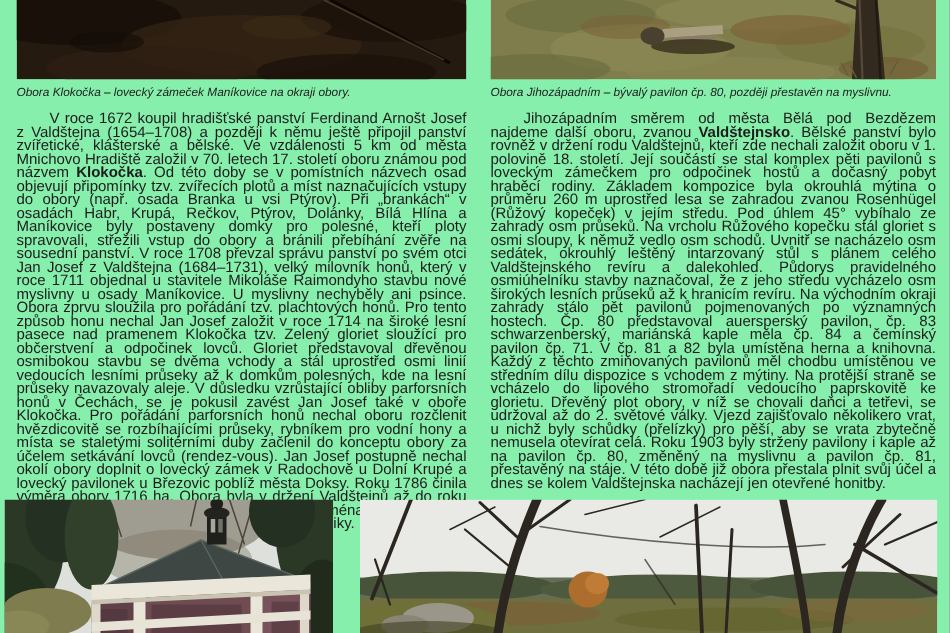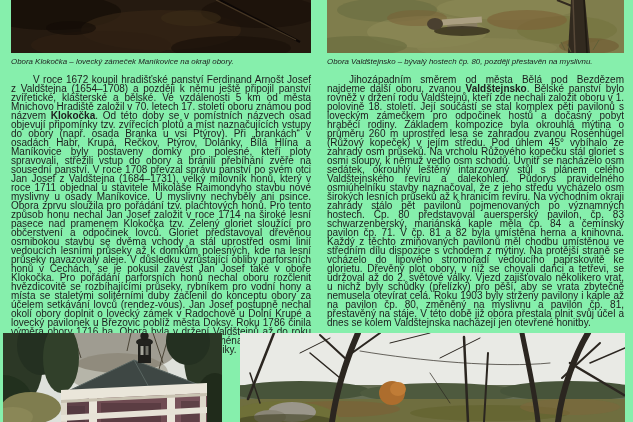--- a/index.html
+++ b/index.html
@@ -78,21 +78,21 @@
       <ellipse cx="108" cy="24" rx="8" ry="6" fill="#4a4030"></ellipse>
       <path d="M250,8 L230,0" stroke="#322a1f" stroke-width="2" fill="none"></path>
       <polygon points="244,0 258,0 263,53 241,53" fill="#322a1f"></polygon>
       <path d="M246,0 L248,53" stroke="#574838" stroke-width="1.5" fill="none"></path>
       <path d="M257,0 L260,53" stroke="#1f1a12" stroke-width="1.5" fill="none"></path>
       <path d="M238,50 L234,42 M266,50 L272,40 M244,52 L240,44" stroke="#5f6038" stroke-width="1" fill="none"></path>
     </svg>
   </div>
 
   <div class="caption caption-left">Obora Klokočka – lovecký zámeček Maníkovice na okraji obory.</div>
-  <div class="caption caption-right">Obora Valdštejnsko – bývalý hostech čp. 80, později přestavěn na myslivnu.</div>
+  <div class="caption caption-right">Obora Jihozápadním – bývalý pavilon čp. 80, později přestavěn na myslivnu.</div>
 
   <div class="article article-left">
     <p><span>V roce 1672 koupil hradišťské panství Ferdinand Arnošt Josef z Valdštejna (1654–1708) a později k němu ještě připojil panství zvířetické, klášterské a bělské. Ve vzdálenosti 5 km od města Mnichovo Hradiště založil v 70. letech 17. století oboru známou pod názvem </span><span class="bold-term">Klokočka</span><span>. Od této doby se v pomístních názvech osad objevují připomínky tzv. zvířecích plotů a míst naznačujících vstupy do obory (např. osada Branka u vsi Ptýrov). Při „brankách“ v osadách Habr, Krupá, Rečkov, Ptýrov, Dolánky, Bílá Hlína a Maníkovice byly postaveny domky pro polesné, kteří ploty spravovali, střežili vstup do obory a bránili přebíhání zvěře na sousední panství. V roce 1708 převzal správu panství po svém otci Jan Josef z Valdštejna (1684–1731), velký milovník honů, který v roce 1711 objednal u stavitele Mikoláše Raimondyho stavbu nové myslivny u osady Maníkovice. U myslivny nechyběly ani psince. Obora zprvu sloužila pro pořádání tzv. plachtových honů. Pro tento způsob honu nechal Jan Josef založit v roce 1714 na široké lesní pasece nad pramenem Klokočka tzv. Zelený gloriet sloužící pro občerstvení a odpočinek lovců. Gloriet představoval dřevěnou osmibokou stavbu se dvěma vchody a stál uprostřed osmi linií vedoucích lesními průseky až k domkům polesných, kde na lesní průseky navazovaly aleje. V důsledku vzrůstající obliby parforsních honů v Čechách, se je pokusil zavést Jan Josef také v oboře Klokočka. Pro pořádání parforsních honů nechal oboru rozčlenit hvězdicovitě se rozbíhajícími průseky, rybníkem pro vodní hony a místa se staletými solitérními duby začlenil do konceptu obory za účelem setkávání lovců (rendez-vous). Jan Josef postupně nechal okolí obory doplnit o lovecký zámek v Radochově u Dolní Krupé a lovecký pavilonek u Březovic poblíž města Doksy. Roku 1786 činila výměra obory 1716 ha. Obora byla v držení Valdštejnů až do roku 1945. Dnes slouží nadále k chovu zvěře, zejména daňků, a patří pod správu státního podniku Lesy České republiky.</span></p>
   </div>
 
   <div class="article article-right">
     <p><span>Jihozápadním směrem od města Bělá pod Bezdězem najdeme další oboru, zvanou </span><span class="bold-term">Valdštejnsko</span><span>. Bělské panství bylo rovněž v držení rodu Valdštejnů, kteří zde nechali založit oboru v 1. polovině 18. století. Její součástí se stal komplex pěti pavilonů s loveckým zámečkem pro odpočinek hostů a dočasný pobyt hraběcí rodiny. Základem kompozice byla okrouhlá mýtina o průměru 260 m uprostřed lesa se zahradou zvanou Rosenhügel (Růžový kopeček) v jejím středu. Pod úhlem 45° vybíhalo ze zahrady osm průseků. Na vrcholu Růžového kopečku stál gloriet s osmi sloupy, k němuž vedlo osm schodů. Uvnitř se nacházelo osm sedátek, okrouhlý leštěný intarzovaný stůl s plánem celého Valdštejnského revíru a dalekohled. Půdorys pravidelného osmiúhelníku stavby naznačoval, že z jeho středu vycházelo osm širokých lesních průseků až k hranicím revíru. Na východním okraji zahrady stálo pět pavilonů pojmenovaných po významných hostech. Čp. 80 představoval auersperský pavilon, čp. 83 schwarzenberský, mariánská kaple měla čp. 84 a čemínský pavilon čp. 71. V čp. 81 a 82 byla umístěna herna a knihovna. Každý z těchto zmiňovaných pavilonů měl chodbu umístěnou ve středním dílu dispozice s vchodem z mýtiny. Na protější straně se vcházelo do lipového stromořadí vedoucího paprskovitě ke glorietu. Dřevěný plot obory, v níž se chovali daňci a tetřevi, se udržoval až do 2. světové války. Vjezd zajišťovalo několikero vrat, u nichž byly schůdky (přelízky) pro pěší, aby se vrata zbytečně nemusela otevírat celá. Roku 1903 byly strženy pavilony i kaple až na pavilon čp. 80, změněný na myslivnu a pavilon čp. 81, přestavěný na stáje. V této době již obora přestala plnit svůj účel a dnes se kolem Valdštejnska nacházejí jen otevřené honitby.</span></p>
   </div>
 
   <div class="photo photo-bottom-left">

